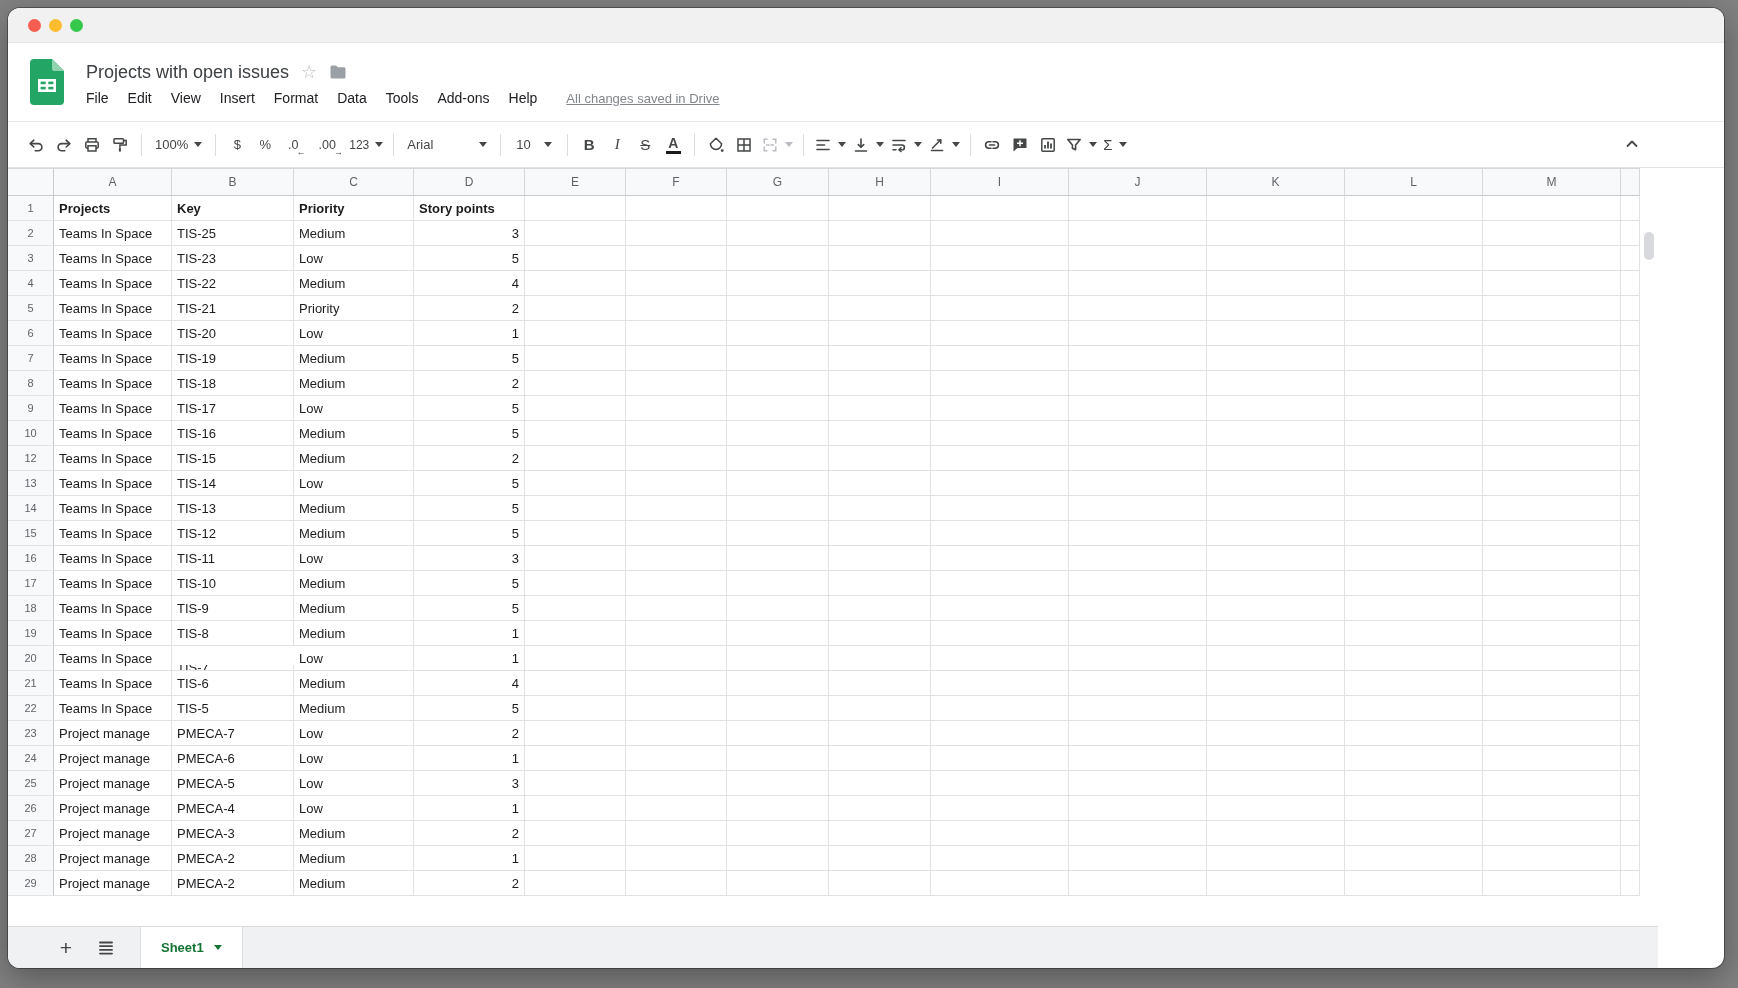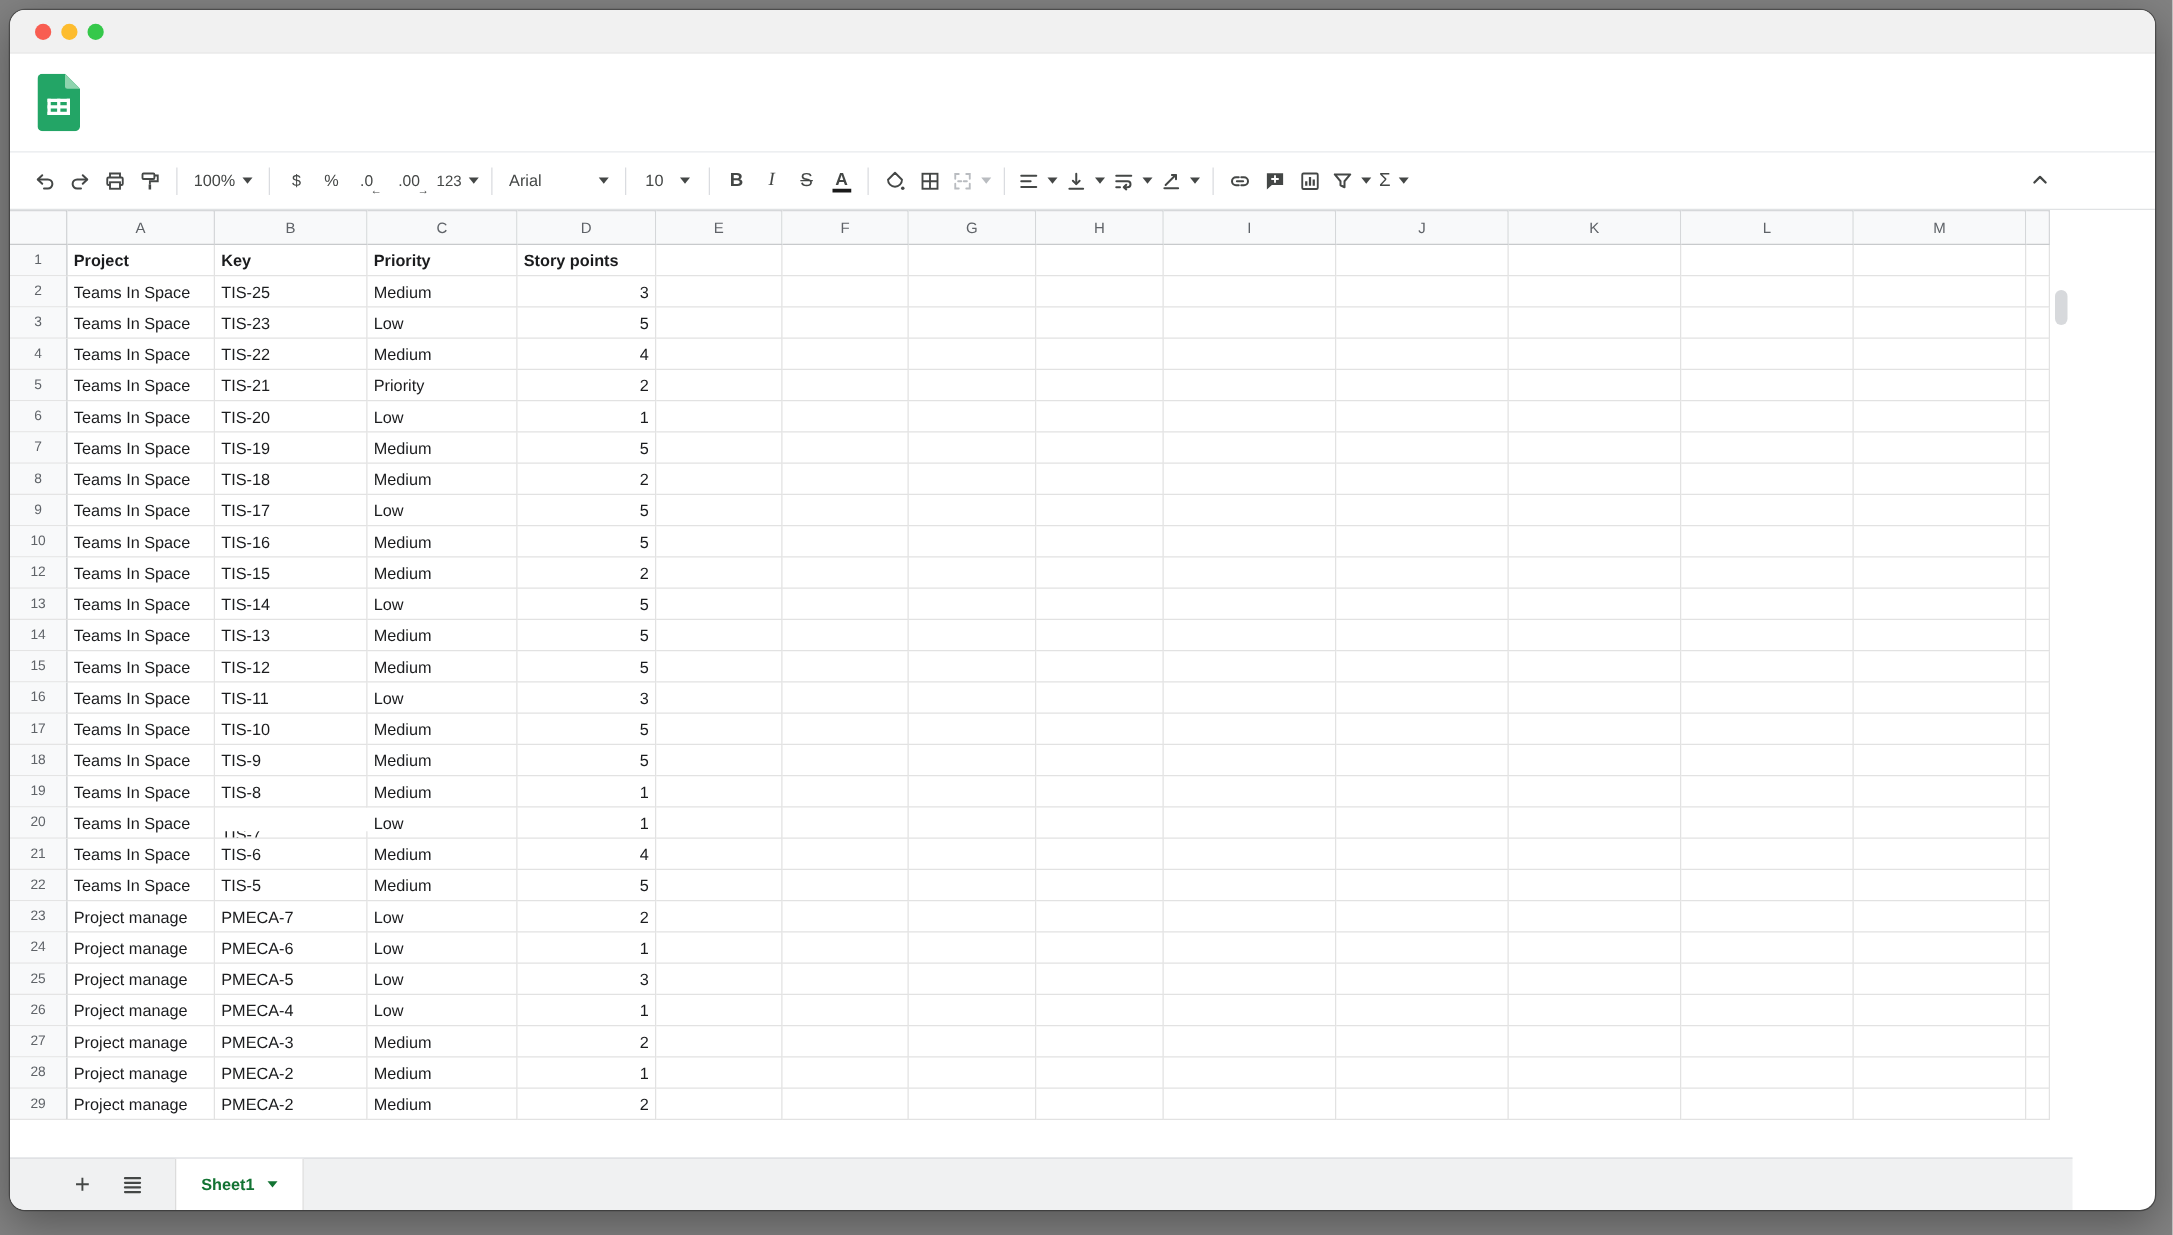--- a/index.html
+++ b/index.html
@@ -116,20 +116,39 @@
       <g fill="#fff">
         <rect x="8" y="20" width="18" height="2.6"></rect>
         <rect x="8" y="25.2" width="18" height="2.6"></rect>
         <rect x="8" y="30.4" width="18" height="2.6"></rect>
         <rect x="8" y="20" width="2.6" height="13"></rect>
         <rect x="15.7" y="20" width="2.6" height="13"></rect>
         <rect x="23.4" y="20" width="2.6" height="13"></rect>
       </g>
     </svg>
     <div class="titleblock">
+      <div class="title-row">
+        <span class="doc-title">Projects with open issues</span>
+        <span class="star">☆</span>
+        <svg width="18" height="16" viewBox="0 0 18 16">
+          <path d="M1.5 3 a1.5 1.5 0 0 1 1.5 -1.5 h4 l1.8 1.8 H15 a1.5 1.5 0 0 1 1.5 1.5 V13 a1.5 1.5 0 0 1 -1.5 1.5 H3 a1.5 1.5 0 0 1 -1.5 -1.5 Z" fill="#9aa0a6"></path>
+        </svg>
+      </div>
+      <div class="menu-row">
+        <span class="menu-item">File</span>
+        <span class="menu-item">Edit</span>
+        <span class="menu-item">View</span>
+        <span class="menu-item">Insert</span>
+        <span class="menu-item">Format</span>
+        <span class="menu-item">Data</span>
+        <span class="menu-item">Tools</span>
+        <span class="menu-item">Add-ons</span>
+        <span class="menu-item">Help</span>
+        <span class="saved-link">All changes saved in Drive</span>
+      </div>
     </div>
   </div>
 
   <div class="toolbar">
     <div class="tbtn">
       <svg width="18" height="18" viewBox="0 0 18 18" fill="none" stroke="#444746" stroke-width="1.6" stroke-linecap="round" stroke-linejoin="round">
         <path d="M6.8 4.2 L3.2 7.6 L6.8 11"></path>
           <path d="M3.6 7.6 H11.3 a3.6 3.6 0 0 1 0 7.2 H8.2"></path>
       </svg>
     </div>
@@ -314,21 +333,21 @@
         <div class="colhead" style="width: 102px;">H</div>
         <div class="colhead" style="width: 138px;">I</div>
         <div class="colhead" style="width: 138px;">J</div>
         <div class="colhead" style="width: 138px;">K</div>
         <div class="colhead" style="width: 138px;">L</div>
         <div class="colhead" style="width: 138px;">M</div>
         <div class="colhead" style="width: 19px;"></div>
       </div>
       <div class="gridrow">
         <div class="rnum">1</div>
-        <div class="cell boldc" style="width: 118px;">Project</div>
+        <div class="cell boldc" style="width: 118px;">Projects</div>
         <div class="cell boldc" style="width: 122px;">Key</div>
         <div class="cell boldc" style="width: 120px;">Priority</div>
         <div class="cell boldc" style="width: 111px;">Story points</div>
         <div class="cell boldc" style="width: 101px;"></div>
         <div class="cell boldc" style="width: 101px;"></div>
         <div class="cell boldc" style="width: 102px;"></div>
         <div class="cell boldc" style="width: 102px;"></div>
         <div class="cell boldc" style="width: 138px;"></div>
         <div class="cell boldc" style="width: 138px;"></div>
         <div class="cell boldc" style="width: 138px;"></div>

